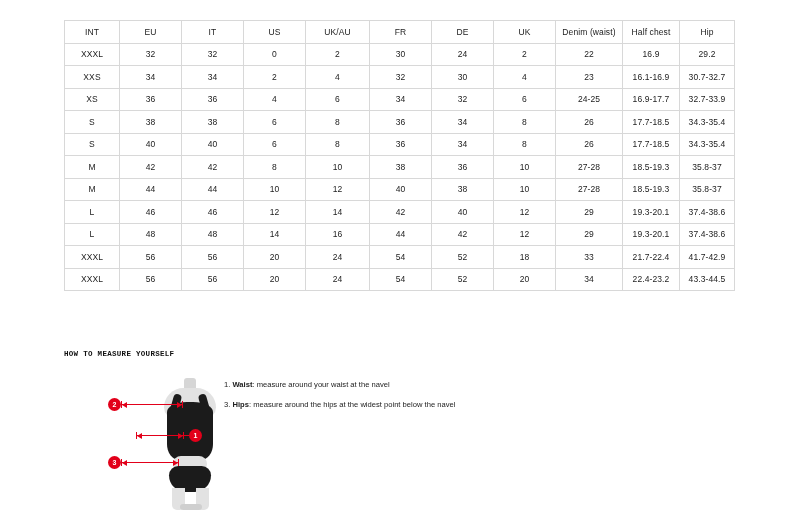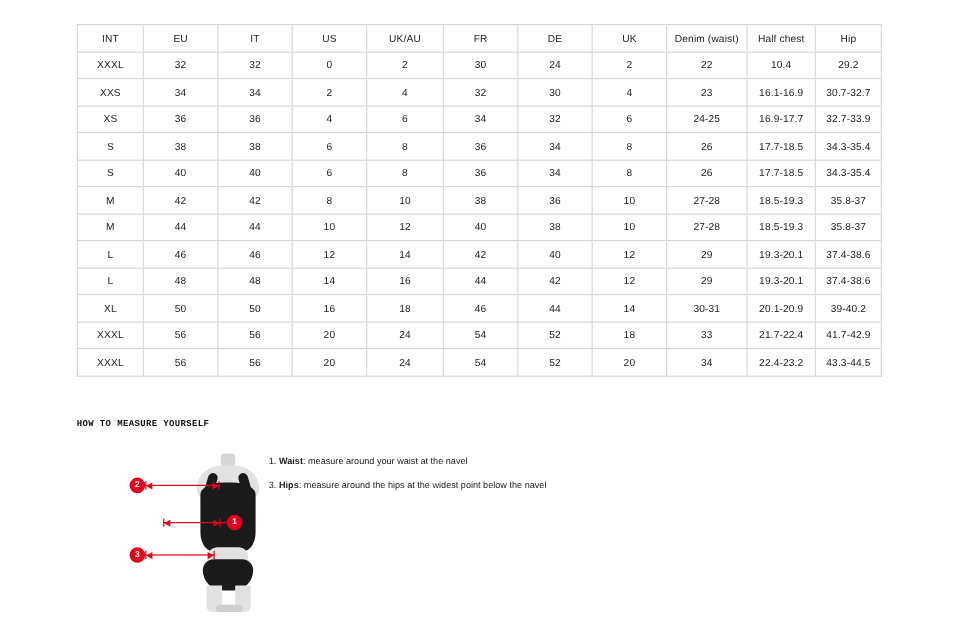--- a/index.html
+++ b/index.html
@@ -293,21 +293,21 @@
         <tr>
           <td>XXXL</td>
           <td>32</td>
           <td>32</td>
           <td>0</td>
           <td>2</td>
           <td>30</td>
           <td>24</td>
           <td>2</td>
           <td>22</td>
-          <td>10.4</td>
+          <td>16.9</td>
           <td>29.2</td>
         </tr>
         <tr>
           <td>XXS</td>
           <td>34</td>
           <td>34</td>
           <td>2</td>
           <td>4</td>
           <td>32</td>
           <td>30</td>
@@ -399,33 +399,20 @@
           <td>48</td>
           <td>48</td>
           <td>14</td>
           <td>16</td>
           <td>44</td>
           <td>42</td>
           <td>12</td>
           <td>29</td>
           <td>19.3-20.1</td>
           <td>37.4-38.6</td>
-        </tr>
-        <tr>
-          <td>XL</td>
-          <td>50</td>
-          <td>50</td>
-          <td>16</td>
-          <td>18</td>
-          <td>46</td>
-          <td>44</td>
-          <td>14</td>
-          <td>30-31</td>
-          <td>20.1-20.9</td>
-          <td>39-40.2</td>
         </tr>
         <tr>
           <td>XXXL</td>
           <td>56</td>
           <td>56</td>
           <td>20</td>
           <td>24</td>
           <td>54</td>
           <td>52</td>
           <td>18</td>

